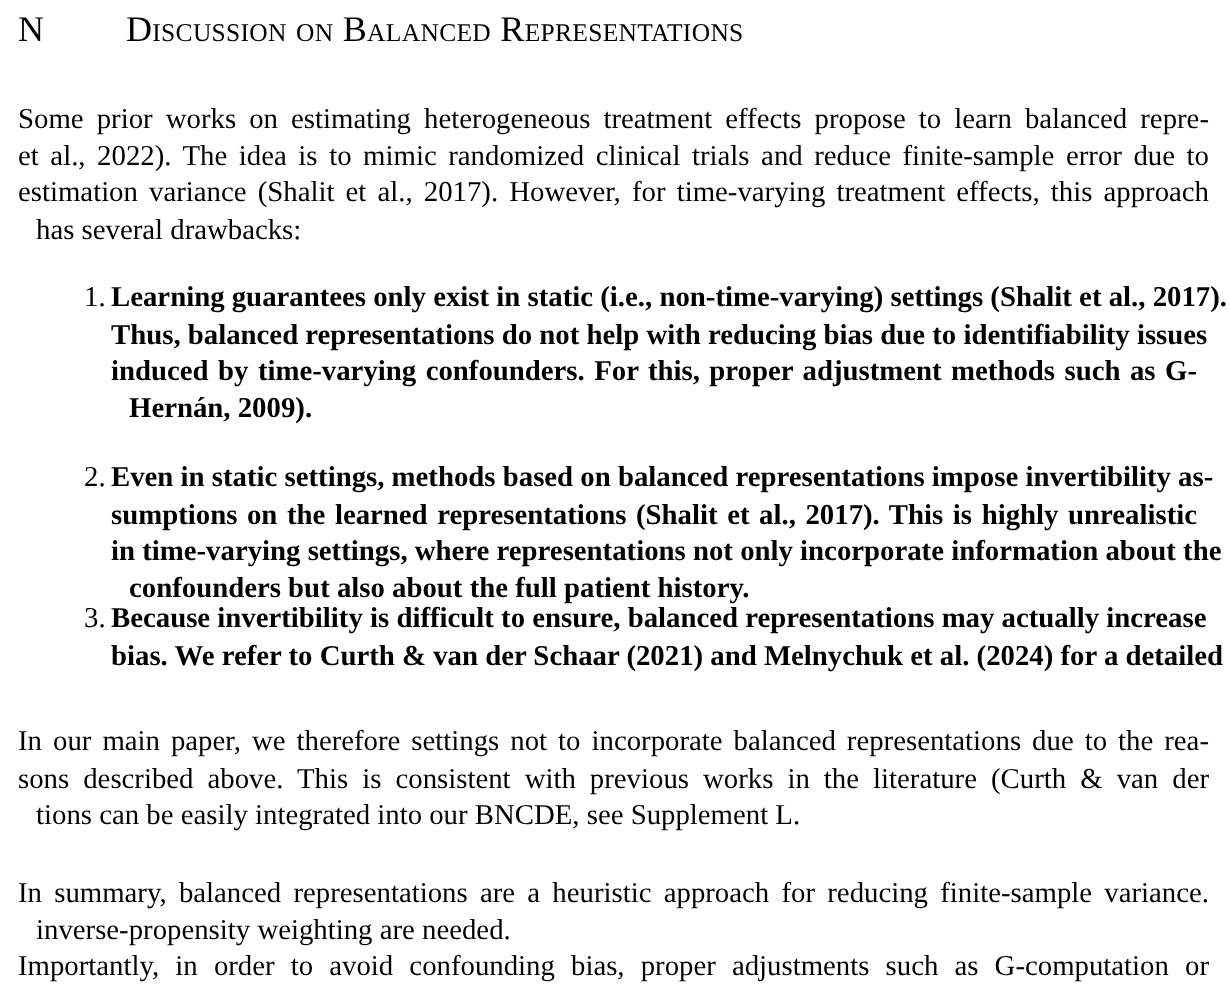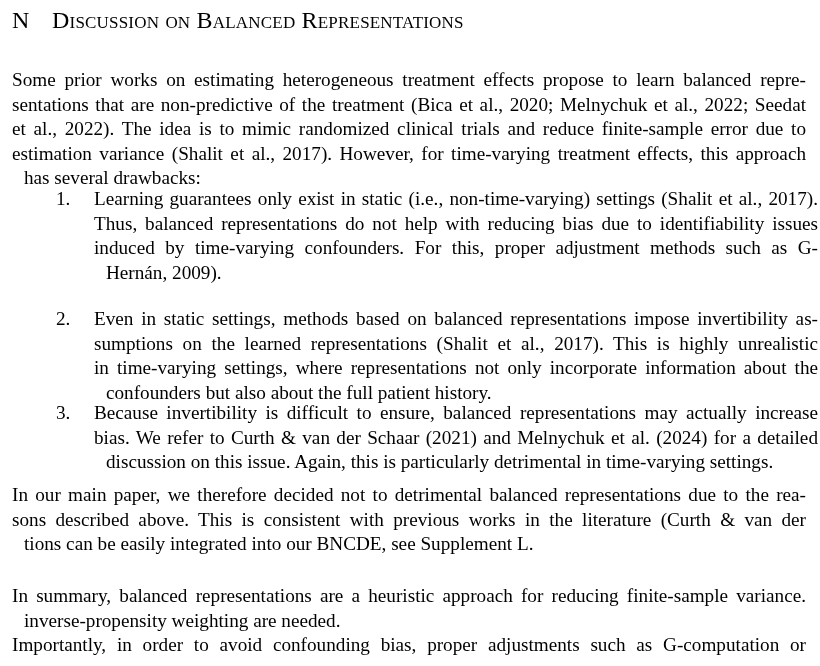--- a/index.html
+++ b/index.html
@@ -6,44 +6,43 @@
   body {
     width: 820px; height: 666px; overflow: hidden; position: relative;
     font-family: "Liberation Serif", "DejaVu Serif", serif;
     color: #000000;
   }
   .heading {
     position: absolute; left: 12px; top: 6px;
     font-size: 24px; line-height: 28px; white-space: nowrap;
   }
   .heading .num { display: inline-block; width: 40px; }
-  .heading .sc { font-variant: small-caps; letter-spacing: 0.2px; }
+  .heading .sc { font-variant: small-caps; letter-spacing: 0.2px; margin-left: 32px; }
   .para {
     position: absolute; left: 12px; width: 794px;
     font-size: 19.2px; line-height: 24.6px;
   }
   .line {
     display: block; white-space: nowrap; text-align: justify;
     text-align-last: justify; height: 24.6px;
   }
   .line.last { text-align-last: left; margin-left: 12px; }
   .list-item { position: absolute; left: 56px; width: 750px; font-size: 19.2px; line-height: 24.6px; }
   .list-item .marker { position: absolute; left: 0; top: 0; }
-  .list-item .body { position: absolute; left: 38px; width: 724px; }
+  .list-item .body { position: absolute; left: 18px; width: 724px; font-weight: bold; }
 </style>
 </head>
 <body>
 
 <div class="heading">
   <span class="num">N</span><span class="sc">Discussion on Balanced Representations</span>
 </div>
 
 <div class="para" style="top:68px;">
   <span class="line">Some prior works on estimating heterogeneous treatment effects propose to learn balanced repre-</span>
-  <span class="line">sentations that are non-predictive of the treatment (Bica et al., 2020; Melnychuk et al., 2022; Seedat</span>
   <span class="line">et al., 2022).  The idea is to mimic randomized clinical trials and reduce finite-sample error due to</span>
   <span class="line">estimation variance (Shalit et al., 2017). However, for time-varying treatment effects, this approach</span>
   <span class="line last">has several drawbacks:</span>
 </div>
 
 <div class="list-item" style="top:187px;">
   <span class="marker">1.</span>
   <div class="body">
     <span class="line">Learning guarantees only exist in static (i.e., non-time-varying) settings (Shalit et al., 2017).</span>
     <span class="line">Thus, balanced representations do not help with reducing bias due to identifiability issues</span>
@@ -60,26 +59,25 @@
     <span class="line">in time-varying settings, where representations not only incorporate information about the</span>
     <span class="line last">confounders but also about the full patient history.</span>
   </div>
 </div>
 
 <div class="list-item" style="top:401px;">
   <span class="marker">3.</span>
   <div class="body">
     <span class="line">Because invertibility is difficult to ensure, balanced representations may actually increase</span>
     <span class="line">bias. We refer to Curth &amp; van der Schaar (2021) and Melnychuk et al. (2024) for a detailed</span>
-    <span class="line last">discussion on this issue. Again, this is particularly detrimental in time-varying settings.</span>
   </div>
 </div>
 
 <div class="para" style="top:483px;">
-  <span class="line">In our main paper, we therefore decided not to detrimental balanced representations due to the rea-</span>
+  <span class="line">In our main paper, we therefore settings not to incorporate balanced representations due to the rea-</span>
   <span class="line">sons described above.  This is consistent with previous works in the literature (Curth &amp; van der</span>
   <span class="line last">tions can be easily integrated into our BNCDE, see Supplement L.</span>
 </div>
 
 <div class="para" style="top:584px;">
   <span class="line">In summary, balanced representations are a heuristic approach for reducing finite-sample variance.</span>
   <span class="line last">inverse-propensity weighting are needed.</span>
   <span class="line">Importantly, in order to avoid confounding bias, proper adjustments such as G-computation or</span>
 </div>
 

